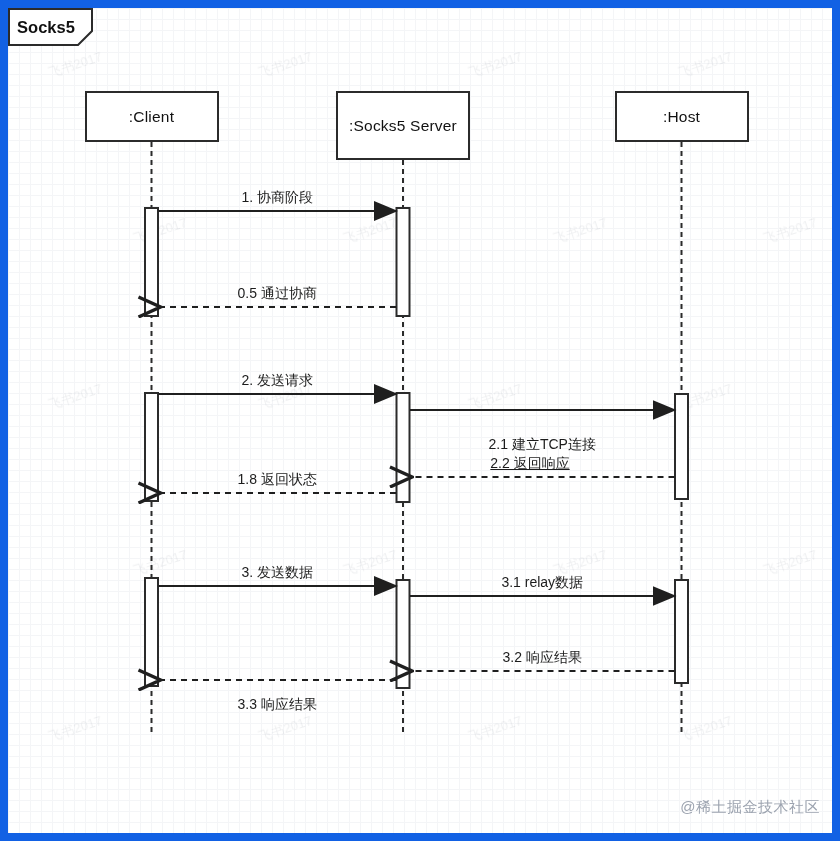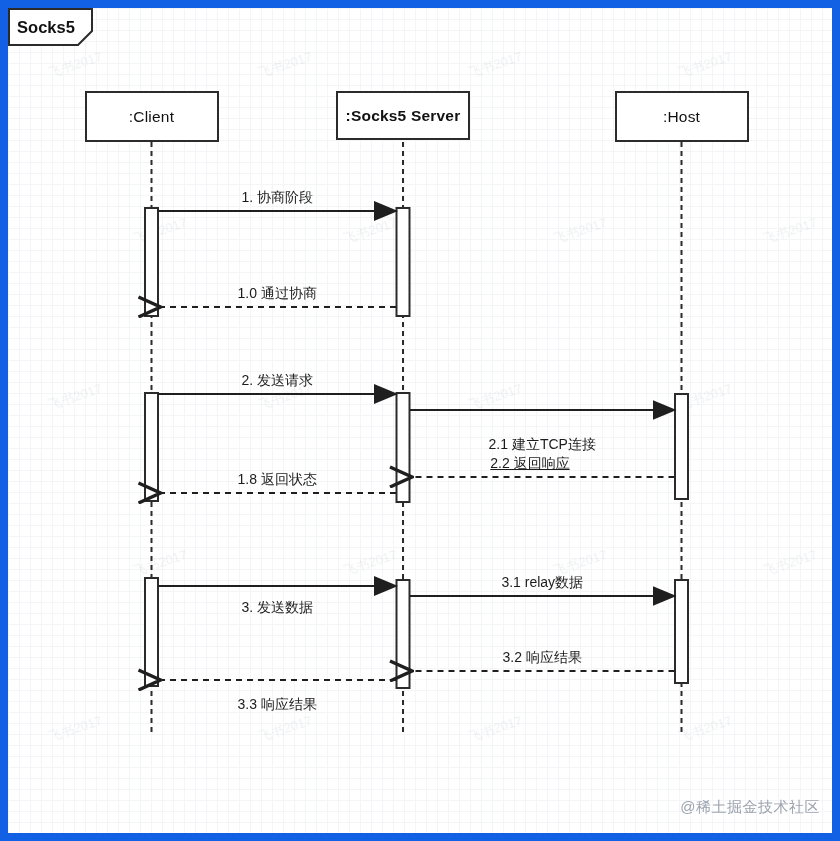--- a/index.html
+++ b/index.html
@@ -93,31 +93,31 @@
         <line x1="674.5" y1="477" x2="410" y2="477" class="msg-line-dashed" marker-end="url(#arrow-open)"></line>
         <line x1="396" y1="493" x2="158.5" y2="493" class="msg-line-dashed" marker-end="url(#arrow-open)"></line>
         <line x1="158.5" y1="586" x2="396" y2="586" class="msg-line-solid" marker-end="url(#arrow-filled)"></line>
         <line x1="410" y1="596" x2="674.5" y2="596" class="msg-line-solid" marker-end="url(#arrow-filled)"></line>
         <line x1="674.5" y1="671" x2="410" y2="671" class="msg-line-dashed" marker-end="url(#arrow-open)"></line>
         <line x1="396" y1="680" x2="158.5" y2="680" class="msg-line-dashed" marker-end="url(#arrow-open)"></line>
       </svg>
 
     <div id="nodes">
         <div class="msg-label" style="left: 269.25px; top: 181px;">1. 协商阶段</div>
-        <div class="msg-label" style="left: 269.25px; top: 277px;">1.0 通过协商</div>
+        <div class="msg-label" style="left: 269.25px; top: 277px;">0.5 通过协商</div>
         <div class="msg-label" style="left: 269.25px; top: 364px; text-align: right;">2. 发送请求</div>
         <div class="msg-label" style="left: 534.25px; top: 380px; margin-top: 48px;">2.1 建立TCP连接</div>
         <div class="msg-label" style="left: 522px; top: 447px; text-decoration: underline;">2.2 返回响应</div>
         <div class="msg-label" style="left: 269.25px; top: 463px;">1.8 返回状态</div>
-        <div class="msg-label" style="left: 269.25px; top: 556px; margin-top: 35px;">3. 发送数据</div>
+        <div class="msg-label" style="left: 269.25px; top: 556px;">3. 发送数据</div>
         <div class="msg-label" style="left: 534.25px; top: 566px;">3.1 relay数据</div>
         <div class="msg-label" style="left: 534.25px; top: 641px;">3.2 响应结果</div>
         <div class="msg-label" style="left: 269.25px; top: 688px;">3.3 响应结果</div>
         <div class="actor-box" style="left: 76.5px; top: 83px; width: 134px; height: 51px;">:Client</div>
-        <div class="actor-box" style="left: 328px; top: 83px; width: 134px; height: 49px; font-weight: bold;">:Socks5 Server</div>
+        <div class="actor-box" style="left: 328px; top: 83px; width: 134px; height: 69px;">:Socks5 Server</div>
         <div class="actor-box" style="left: 606.5px; top: 83px; width: 134px; height: 51px;">:Host</div>
       </div>
 
     <svg id="title-tab" width="90" height="42">
       <path d="M1,1 H84 V23 L70,37 H1 Z" fill="#ffffff" stroke="#2b2b2b" stroke-width="2"></path>
       <text x="38" y="25" text-anchor="middle">Socks5</text>
     </svg>
 
     <div id="attribution">@稀土掘金技术社区</div>
   </div>

